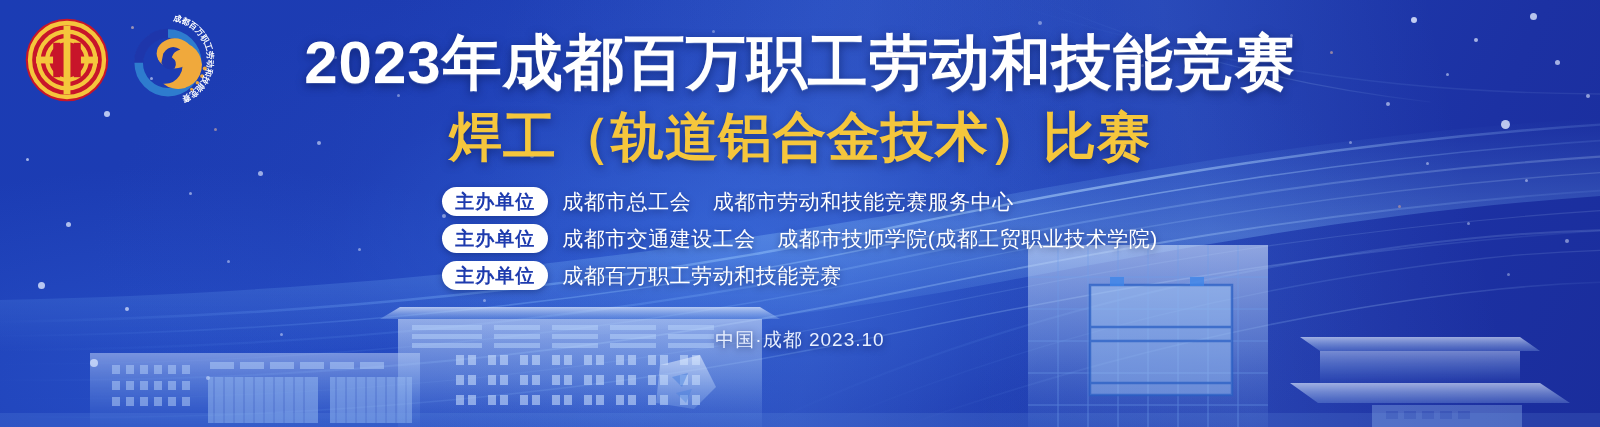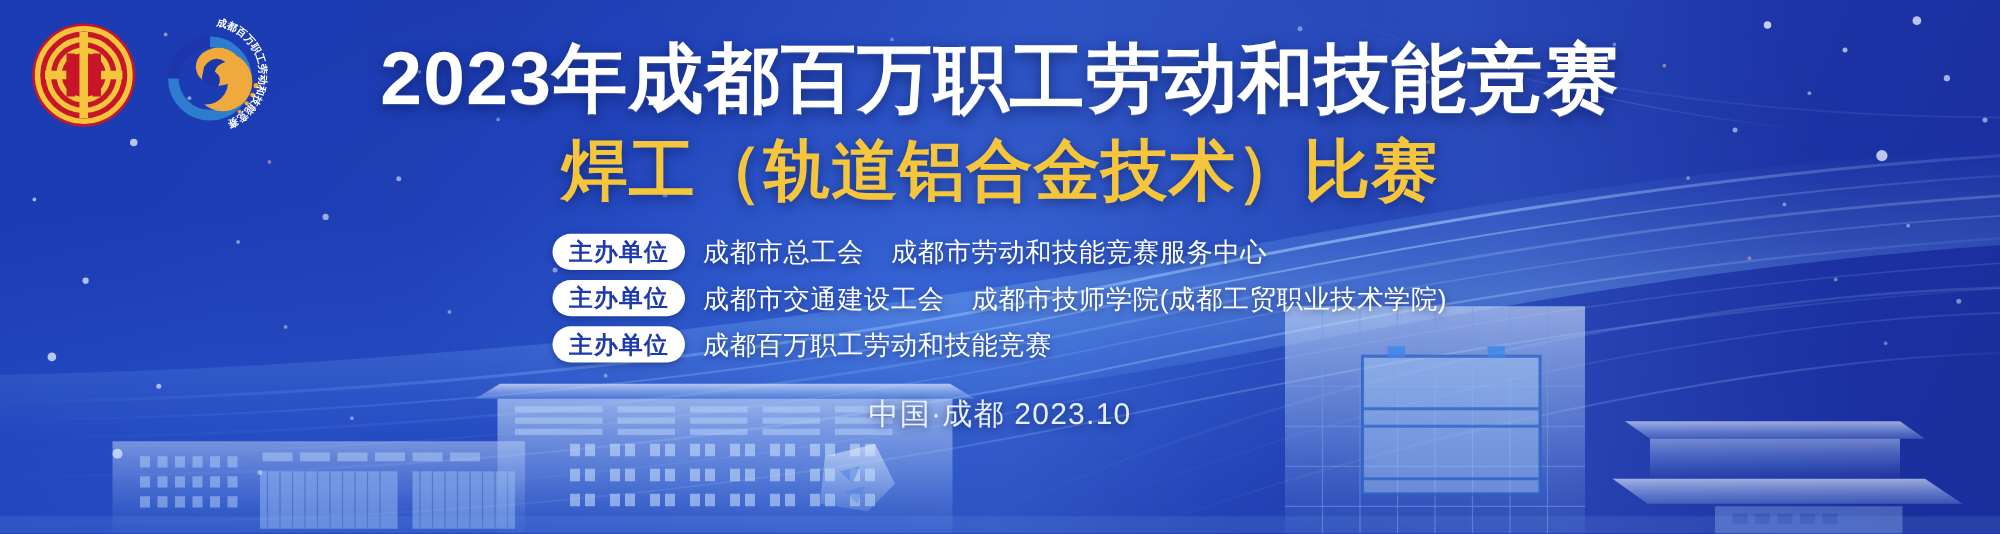--- a/index.html
+++ b/index.html
@@ -104,22 +104,22 @@
     box-shadow: 0 2px 6px rgba(4,16,70,0.35);
   }
   .org-text {
     color: #ffffff;
     font-size: 21px;
     letter-spacing: 0.5px;
     text-shadow: 0 2px 6px rgba(4,16,70,0.55);
   }
 
   .footer-line {
-    margin-top: 25px;
-    font-size: 24px;
+    margin-top: 37px;
+    font-size: 19px;
     color: #e9f0ff;
     letter-spacing: 1px;
     text-shadow: 0 2px 7px rgba(4,16,70,0.6);
     white-space: nowrap;
   }
 </style>
 </head>
 <body>
 
 <div class="banner">

